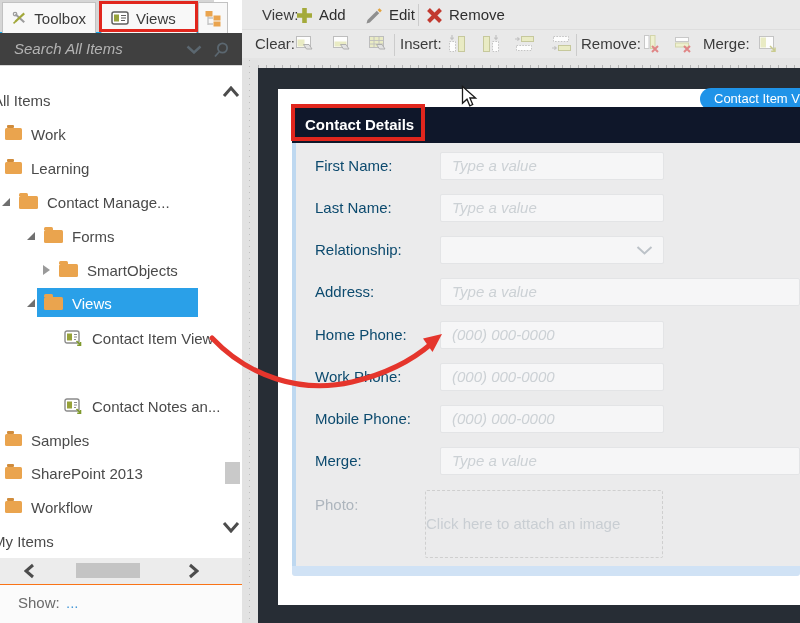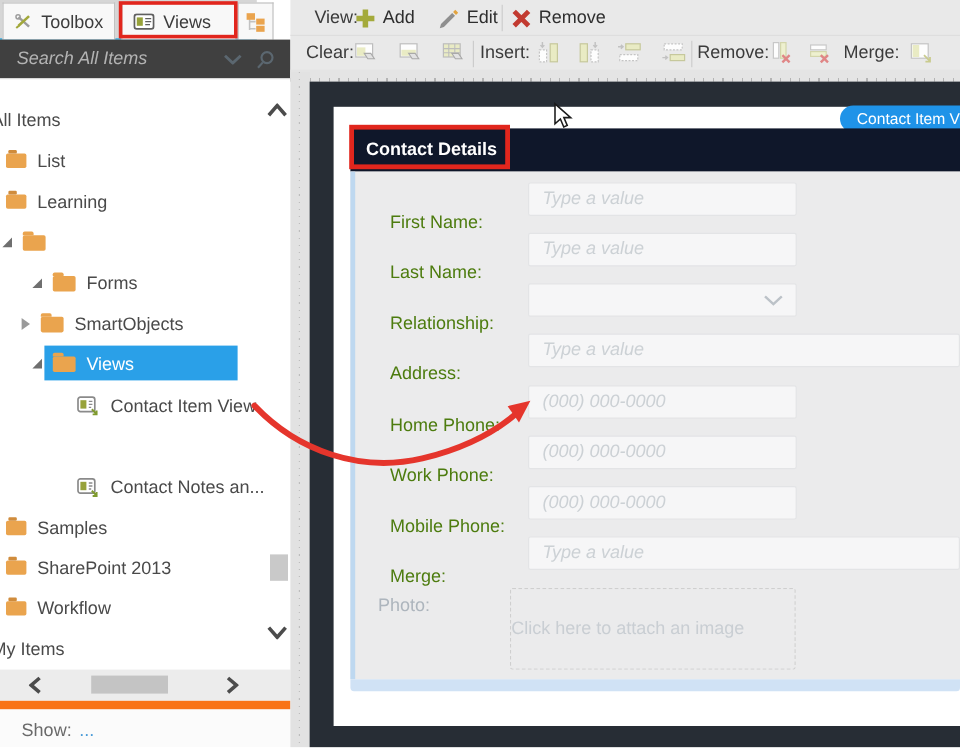--- a/index.html
+++ b/index.html
@@ -32,21 +32,21 @@
   .sel-label{color:#ffffff;}
   .vs-up{position:absolute;left:222px;top:20px;}
   .vs-thumb{position:absolute;left:225px;top:396px;width:15px;height:22px;background:#c9c9c9;}
   .vs-down{position:absolute;left:222px;top:455px;}
 
   .hscroll{position:absolute;left:0;top:558px;width:242px;height:26px;background:#ececec;}
   .hs-left{position:absolute;left:24px;top:5px;}
   .hs-thumb{position:absolute;left:76px;top:5px;width:64px;height:15px;background:#c4c4c4;}
   .hs-right{position:absolute;left:188px;top:5px;}
 
-  .showrow{position:absolute;left:0;top:584px;width:242px;height:39px;background:#fbfbfb;border-top:7px solid #f97316;box-sizing:border-box;font-size:15px;}
+  .showrow{position:absolute;left:0;top:584px;width:242px;height:39px;background:#fbfbfb;border-top:1px solid #f97316;box-sizing:border-box;font-size:15px;}
   .show-label{position:absolute;left:18px;top:0;line-height:36px;color:#6a6a6a;}
   .show-link{position:absolute;left:66px;top:0;line-height:36px;color:#4a9bd8;cursor:pointer;}
 
   
   .topbar{position:absolute;left:242px;top:0;width:558px;height:68px;background:#e9e9e9;}
   .tb-row1{position:absolute;left:0;top:0;width:602px;height:30px;border-bottom:1px solid #dedede;box-sizing:border-box;}
   .tb-row2{position:absolute;left:0;top:30px;width:558px;height:28px;}
   .tb-label{position:absolute;top:0;line-height:30px;font-size:15px;color:#3b3b3b;}
   .tb-text{position:absolute;top:0;line-height:30px;font-size:15px;color:#2e2e2e;cursor:pointer;}
   .tb-ic{position:absolute;cursor:pointer;}
@@ -56,21 +56,21 @@
 
   
   .canvas{position:absolute;left:258px;top:68px;width:542px;height:555px;background:#272d35;}
   .page{position:absolute;left:20px;top:21px;width:522px;height:516px;background:#ffffff;overflow:visible;}
   .view-tab{position:absolute;left:442px;top:20px;width:100px;height:22px;background:#1f93e8;border-radius:11px 0 0 11px;color:#fff;font-size:13px;line-height:22px;padding-left:14px;box-sizing:border-box;white-space:nowrap;overflow:hidden;cursor:pointer;}
   .form-header{position:absolute;left:14px;top:18px;width:508px;height:36px;background:#0f172a;}
   .form-title{position:absolute;left:13px;top:0;line-height:36px;color:#ffffff;font-size:15px;font-weight:600;}
   .anno-contact{position:absolute;left:13px;top:15px;width:126px;height:29px;border:4px solid #e1261d;pointer-events:none;z-index:40;}
   .form-body{position:absolute;left:14px;top:54px;width:508px;height:423px;background:#ebebec;border-left:4px solid #bed8f0;box-sizing:border-box;}
   .frow{position:absolute;left:0;width:100%;height:28px;}
-  .flabel{position:absolute;left:29px;top:0;line-height:28px;font-size:15px;color:#4d7c0f;white-space:nowrap;margin-top:20px;}
+  .flabel{position:absolute;left:19px;top:0;line-height:28px;font-size:15px;color:#0c4a6e;white-space:nowrap;}
   .finput{position:absolute;left:144px;top:0;width:222px;height:26px;background:#f6f6f7;border:1px solid #e3e4e6;border-radius:2px;cursor:text;}
   .finput .ph{display:block;font-size:15px;font-style:italic;color:#ccd1d5;line-height:26px;padding-left:11px;white-space:nowrap;overflow:hidden;}
   .finput.wide{width:auto;right:0;}
   .dd-chev{position:absolute;right:10px;top:9px;}
   .photo-label{position:absolute;left:19px;top:348px;line-height:28px;font-size:15px;color:#adb5bd;}
   .photo-box{position:absolute;left:129px;top:347px;width:238px;height:68px;border:1px dashed #cfcfcf;border-radius:2px;font-size:15px;color:#c9ced3;line-height:66px;box-sizing:border-box;cursor:pointer;}
   .blue-strip{position:absolute;left:14px;top:477px;width:508px;height:10px;background:#d0e2f5;border-radius:0 0 3px 3px;}
 
   .arrow-overlay{position:absolute;left:0;top:0;width:800px;height:623px;pointer-events:none;z-index:50;}
   .cursor{position:absolute;left:461px;top:85px;z-index:60;pointer-events:none;}
@@ -121,36 +121,37 @@
   </div>
 
   <div class="tree">
     <div class="sel-bar"></div>
 
     <div class="trow" style="top:23px;left:-7px">
       <span>All Items</span>
     </div>
     <div class="trow" style="top:57px;left:5px">
       <span class="ic-case"></span>
-      <span>List</span>
+      <span>Work</span>
     </div>
     <div class="trow" style="top:91px;left:5px">
       <span class="ic-case"></span>
       <span>Learning</span>
     </div>
     <div class="trow" style="top:125px;left:2px">
       <span class="exp-open"></span>
       <span class="ic-folder"></span>
+      <span>Contact Manage...</span>
     </div>
     <div class="trow" style="top:159px;left:27px">
       <span class="exp-open"></span>
       <span class="ic-folder"></span>
       <span>Forms</span>
     </div>
-    <div class="trow" style="top:193px;left:18px">
+    <div class="trow" style="top:193px;left:43px">
       <span class="exp-closed"></span>
       <span class="ic-folder"></span>
       <span>SmartObjects</span>
     </div>
     <div class="trow" style="top:226px;left:27px">
       <span class="exp-open"></span>
       <span class="ic-folder"></span>
       <span class="sel-label">Views</span>
     </div>
     <div class="trow" style="top:261px;left:64px">

